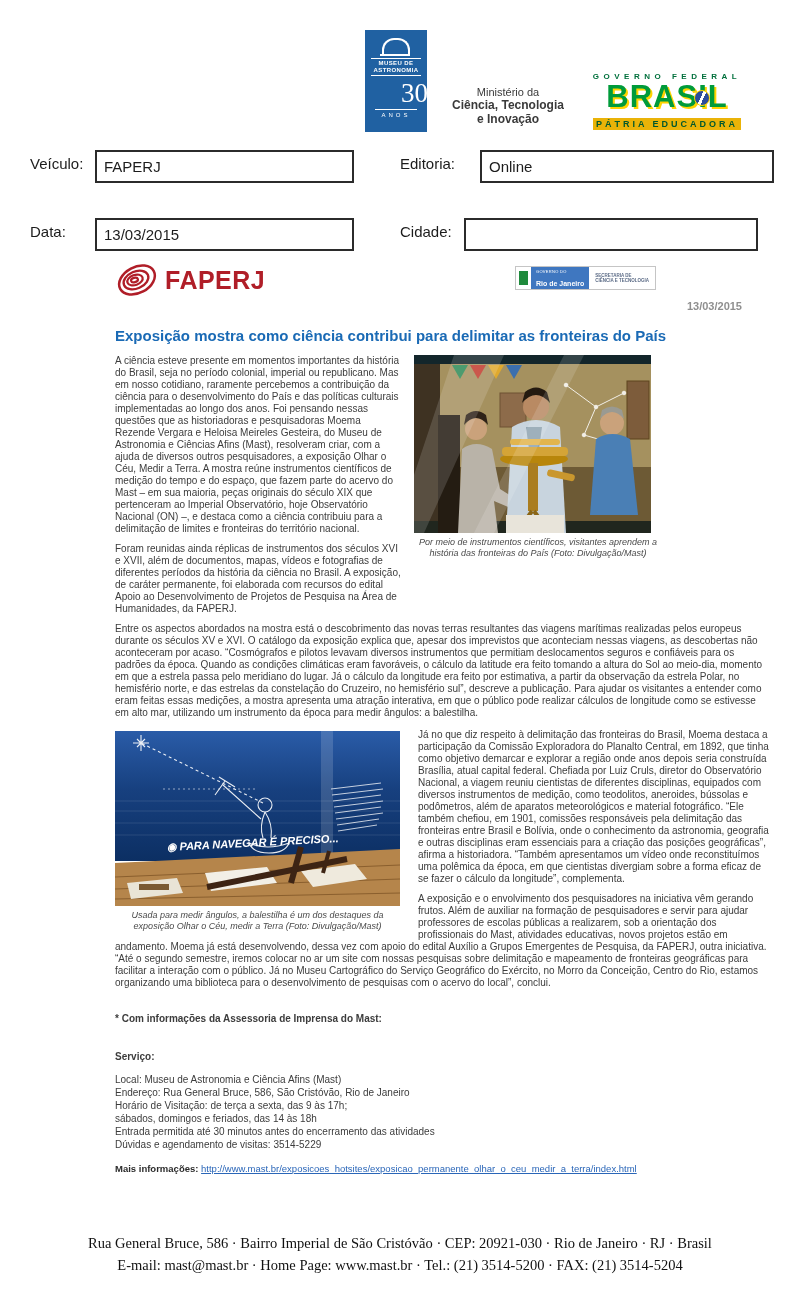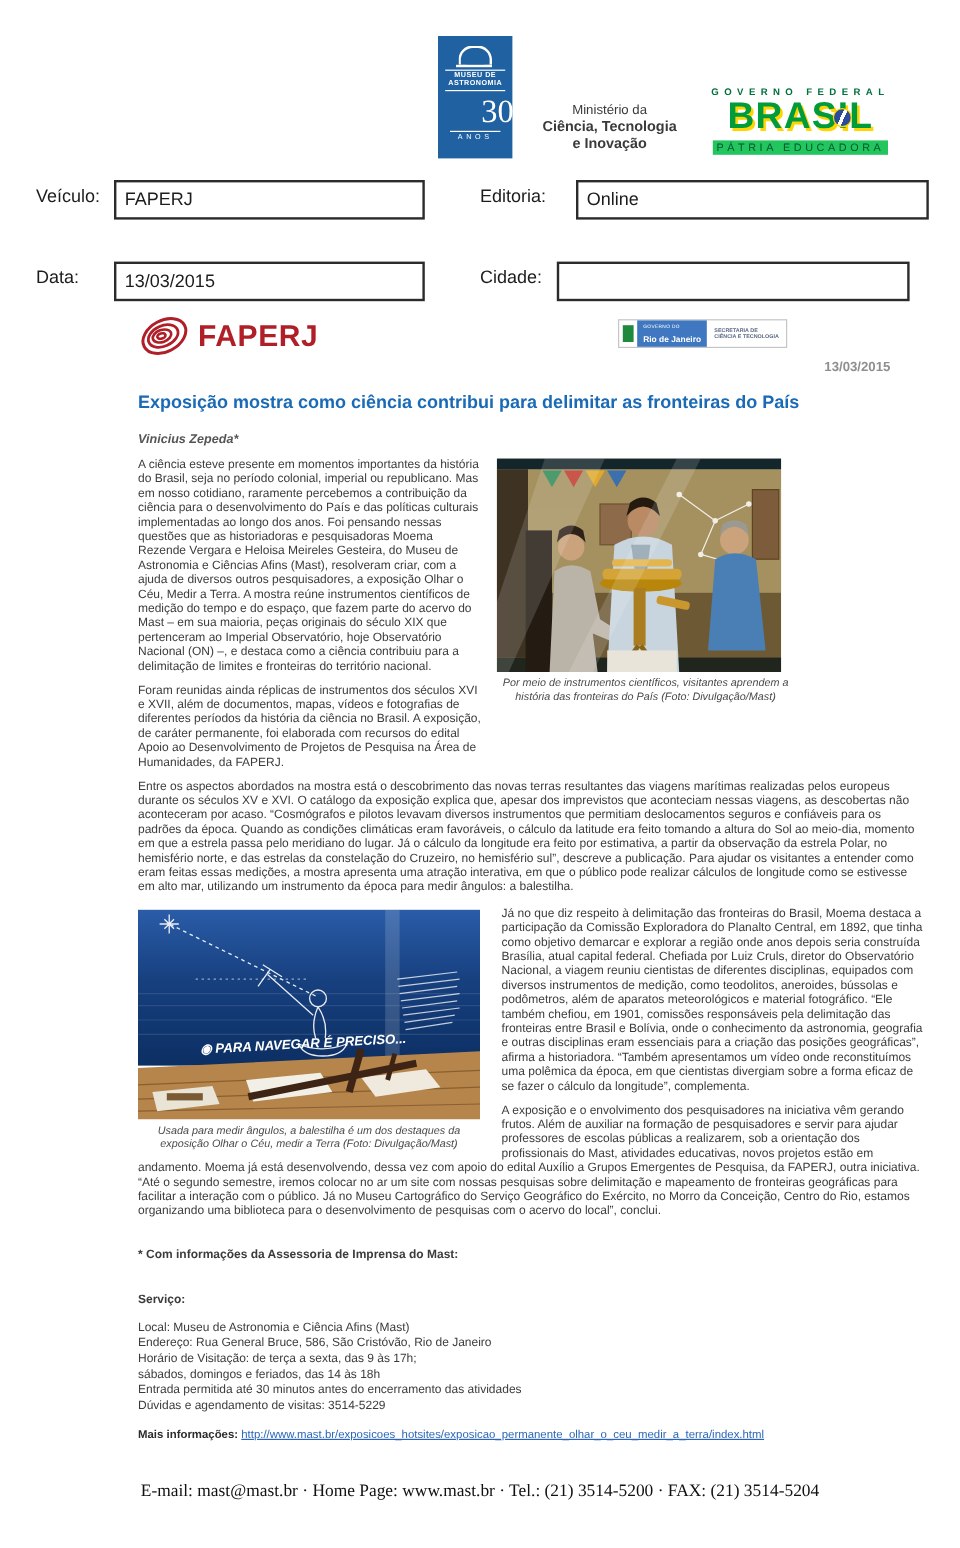--- a/index.html
+++ b/index.html
@@ -18,22 +18,22 @@
   .ministry{position:absolute;left:438px;top:86px;width:140px;text-align:center;color:#3a3a3a;}
   .min1{font-size:11px;}
   .min2,.min3{font-size:12px;font-weight:bold;line-height:14px;}
   .brasil{position:absolute;left:585px;top:72px;width:164px;text-align:center;}
   .br-top{font-size:8px;font-weight:bold;letter-spacing:4.5px;color:#00703c;}
   .br-name{position:relative;display:inline-block;font-size:31px;line-height:32px;font-weight:900;
            letter-spacing:1px;color:#009b3a;text-shadow:2px 2px 0 #ffd400;}
   .flag-globe{position:absolute;left:88px;top:9px;width:14px;height:14px;border-radius:50%;
               background:linear-gradient(115deg,#2b4b9b 42%,#fff 42%,#fff 58%,#2b4b9b 58%);
               border:1px solid #ffd400;}
-  .br-bottom{display:inline-block;font-size:9px;font-weight:normal;letter-spacing:3px;color:#00582e;
-             background:#22c55e;padding:1px 3px;margin-top:1px;}
+  .br-bottom{display:inline-block;font-size:9px;font-weight:bold;letter-spacing:3px;color:#00582e;
+             background:#eab308;padding:1px 3px;margin-top:1px;}
   
   .f-label{position:absolute;font-size:15px;color:#1c1c1c;}
   .f-box{position:absolute;height:29px;border:2px solid #2b2b2b;background:#fff;font-size:15px;
          color:#1c1c1c;line-height:29px;padding-left:7px;box-sizing:content-box;}
   
   .clipping{position:absolute;left:115px;top:258px;width:655px;font-size:10px;line-height:12px;}
   .clip-head{position:relative;height:56px;}
   .faperj-logo{position:absolute;left:0;top:2px;display:flex;align-items:center;}
   .faperj-word{font-size:25px;font-weight:800;letter-spacing:.5px;color:#b01e28;margin-left:4px;}
   .rio-badge{position:absolute;left:400px;top:8px;display:flex;align-items:center;border:1px solid #c5c5c5;
@@ -125,21 +125,20 @@
         </span>
         <span class="rio-sec">
           <div class="rio-s1">SECRETARIA DE</div>
           <div class="rio-s2">CIÊNCIA E TECNOLOGIA</div>
         </span>
       </div>
       <div class="clip-date">13/03/2015</div>
     </div>
 
     <h1 class="headline">Exposição mostra como ciência contribui para delimitar as fronteiras do País</h1>
-    <div class="byline">Vinicius Zepeda*</div>
 
     <div class="section">
       <div class="ph-r">
         <svg class="photo-frame" width="237" height="178" viewBox="0 0 237 178">
           <rect width="237" height="178" fill="#6d5a35"></rect>
           <rect y="8" width="237" height="104" fill="#a5915f"></rect>
           <rect width="237" height="9" fill="#13262b"></rect>
           <rect y="166" width="237" height="12" fill="#20261e"></rect>
           <rect x="0" y="9" width="26" height="157" fill="#3e3222"></rect>
           <polygon points="38,10 46,24 54,10" fill="#2e8b57"></polygon>
@@ -272,16 +271,17 @@
       <div class="serv-line">Entrada permitida até 30 minutos antes do encerramento das atividades</div>
       <div class="serv-line">Dúvidas e agendamento de visitas:  3514-5229</div>
     </div>
 
     <div class="mais-info">
       <span class="mais-label">Mais informações: </span><a class="mais-link" href="#">http://www.mast.br/exposicoes_hotsites/exposicao_permanente_olhar_o_ceu_medir_a_terra/index.html</a>
     </div>
   </div>
 
   <div class="footer">
+    <div>Rua General Bruce, 586 · Bairro Imperial de São Cristóvão · CEP: 20921-030 · Rio de Janeiro · RJ · Brasil</div>
     <div>E-mail: mast@mast.br · Home Page: www.mast.br · Tel.: (21) 3514-5200 · FAX: (21) 3514-5204</div>
   </div>
 
 </div>
 
 </body></html>

